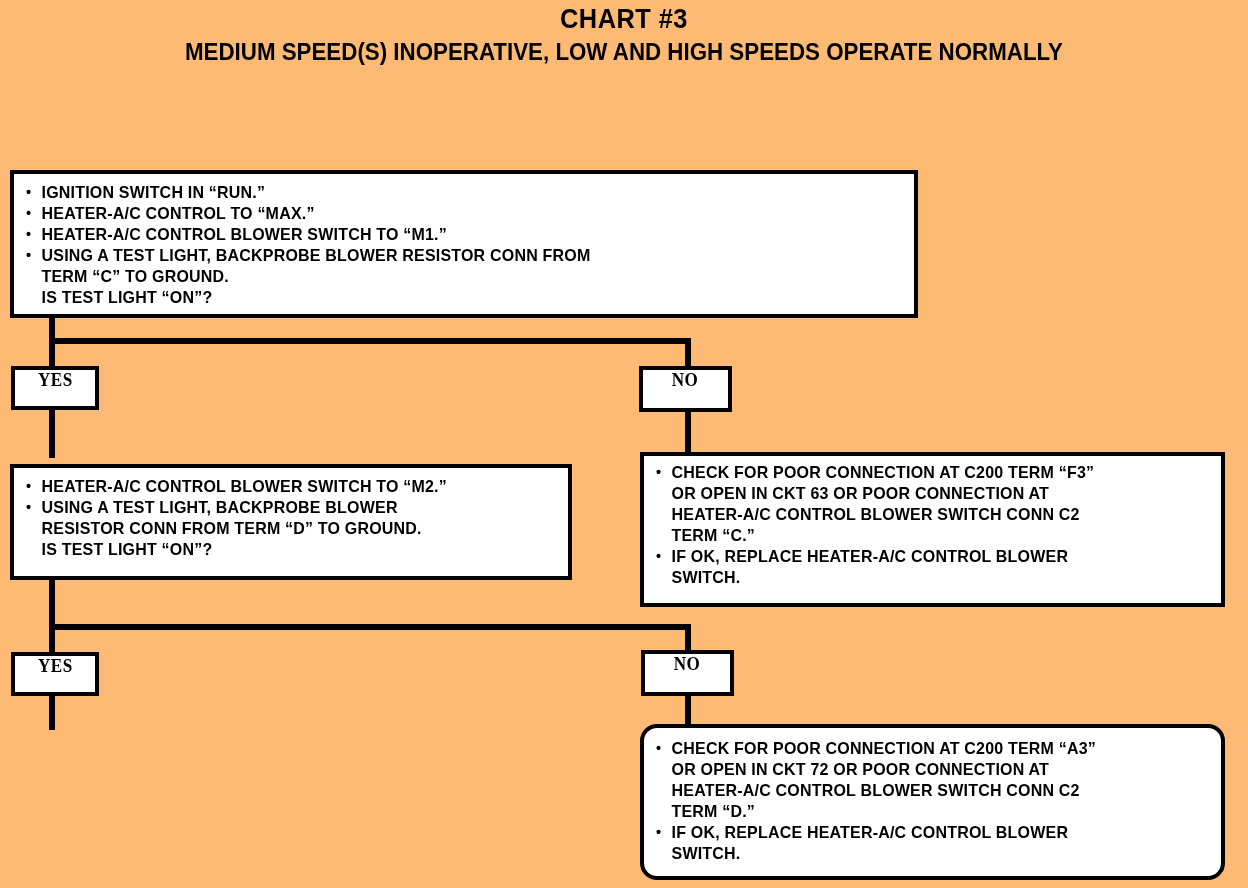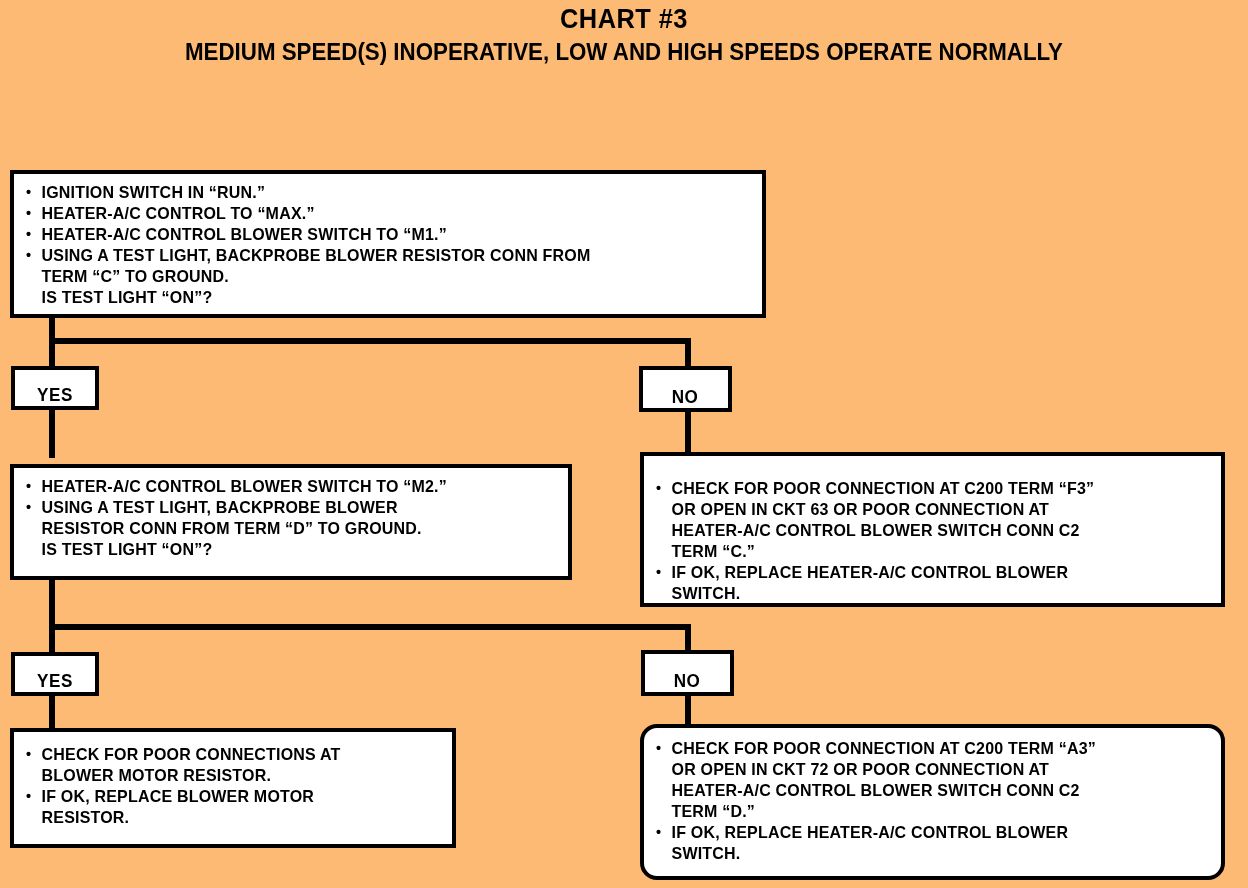--- a/index.html
+++ b/index.html
@@ -75,22 +75,23 @@
     font-size: 15px;
   }
 
   
   .yn-box {
     position: absolute;
     box-sizing: border-box;
     border: 4px solid #000000;
     background: #ffffff;
     display: flex;
-    align-items: flex-end;
+    align-items: flex-start;
     justify-content: center;
+    font-family: Liberation Serif, serif;
   }
   .yn-label {
     font-size: 18px;
     font-weight: bold;
     letter-spacing: 0.6px;
     transform: scaleX(0.95);
   }
 
   
   .vline {
@@ -123,21 +124,21 @@
 
   <div class="vline" style="left:49px; top:568px; height:62px;"></div>
   <div class="hline" style="left:49px; top:624px; width:642px;"></div>
   <div class="vline" style="left:49px; top:624px; height:30px;"></div>
   <div class="vline" style="left:685px; top:624px; height:30px;"></div>
 
   <div class="vline" style="left:49px; top:696px; height:34px;"></div>
 
   <div class="vline" style="left:685px; top:696px; height:30px;"></div>
 
-  <div class="box" style="left:10px; top:170px; width:756px; height:148px;">
+  <div class="box" style="left:10px; top:170px; width:908px; height:148px;">
     <div class="box-inner">
       <span class="bullet-line bulleted">IGNITION SWITCH IN “RUN.”</span>
       <span class="bullet-line bulleted">HEATER-A/C CONTROL TO “MAX.”</span>
       <span class="bullet-line bulleted">HEATER-A/C CONTROL BLOWER SWITCH TO “M1.”</span>
       <span class="bullet-line bulleted">USING A TEST LIGHT, BACKPROBE BLOWER RESISTOR CONN FROM</span>
       <span class="bullet-line">TERM “C” TO GROUND.</span>
       <span class="bullet-line">IS TEST LIGHT “ON”?</span>
     </div>
   </div>
 
@@ -152,46 +153,38 @@
   <div class="box" style="left:10px; top:456px; width:562px; height:116px;margin-top:8px;">
     <div class="box-inner">
       <span class="bullet-line bulleted">HEATER-A/C CONTROL BLOWER SWITCH TO “M2.”</span>
       <span class="bullet-line bulleted">USING A TEST LIGHT, BACKPROBE BLOWER</span>
       <span class="bullet-line">RESISTOR CONN FROM TERM “D” TO GROUND.</span>
       <span class="bullet-line">IS TEST LIGHT “ON”?</span>
     </div>
   </div>
 
   <div class="box" style="left:640px; top:452px; width:585px; height:155px;">
-    <div class="box-inner" style="padding-top:22px;">
+    <div class="box-inner" style="padding-top:6px;">
       <span class="bullet-line bulleted">CHECK FOR POOR CONNECTION AT C200 TERM “F3”</span>
       <span class="bullet-line">OR OPEN IN CKT 63 OR POOR CONNECTION AT</span>
       <span class="bullet-line">HEATER-A/C CONTROL BLOWER SWITCH CONN C2</span>
       <span class="bullet-line">TERM “C.”</span>
       <span class="bullet-line bulleted">IF OK, REPLACE HEATER-A/C CONTROL BLOWER</span>
       <span class="bullet-line">SWITCH.</span>
     </div>
   </div>
 
   <div class="yn-box" style="left:11px; top:652px; width:88px; height:44px;">
     <span class="yn-label">YES</span>
   </div>
 
   <div class="yn-box" style="left:641px; top:650px; width:93px; height:46px;">
     <span class="yn-label">NO</span>
   </div>
 
-  <div class="box" style="left:10px; top:728px; width:446px; height:120px;">
-    <div class="box-inner" style="padding-top:12px;">
-      <span class="bullet-line bulleted">CHECK FOR POOR CONNECTIONS AT</span>
-      <span class="bullet-line">BLOWER MOTOR RESISTOR.</span>
-      <span class="bullet-line bulleted">IF OK, REPLACE BLOWER MOTOR</span>
-      <span class="bullet-line">RESISTOR.</span>
-    </div>
-  </div>
 
   <div class="box" style="left:640px; top:724px; width:585px; height:156px;border-radius:17px;">
     <div class="box-inner" style="padding-top:10px;">
       <span class="bullet-line bulleted">CHECK FOR POOR CONNECTION AT C200 TERM “A3”</span>
       <span class="bullet-line">OR OPEN IN CKT 72 OR POOR CONNECTION AT</span>
       <span class="bullet-line">HEATER-A/C CONTROL BLOWER SWITCH CONN C2</span>
       <span class="bullet-line">TERM “D.”</span>
       <span class="bullet-line bulleted">IF OK, REPLACE HEATER-A/C CONTROL BLOWER</span>
       <span class="bullet-line">SWITCH.</span>
     </div>

